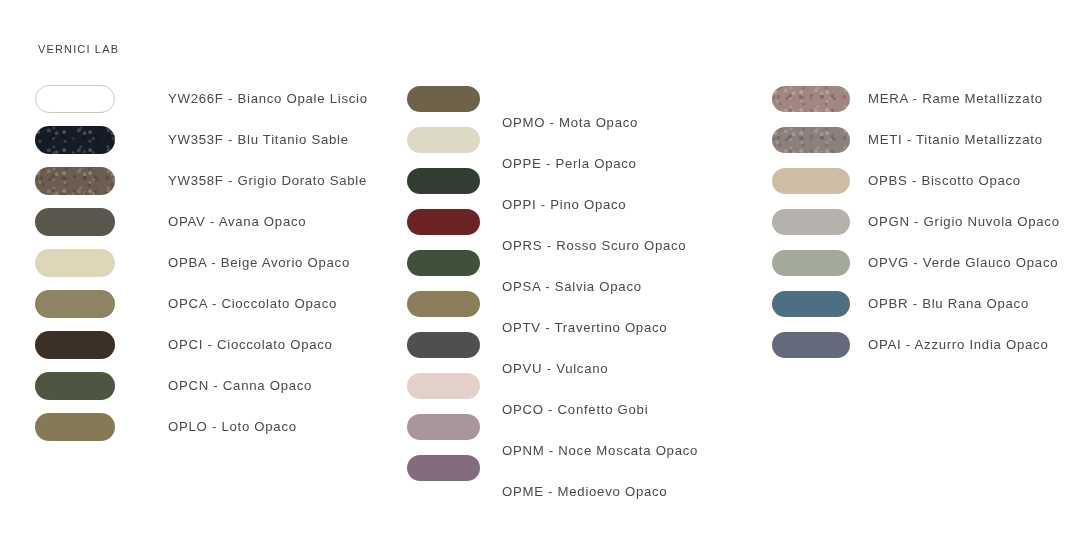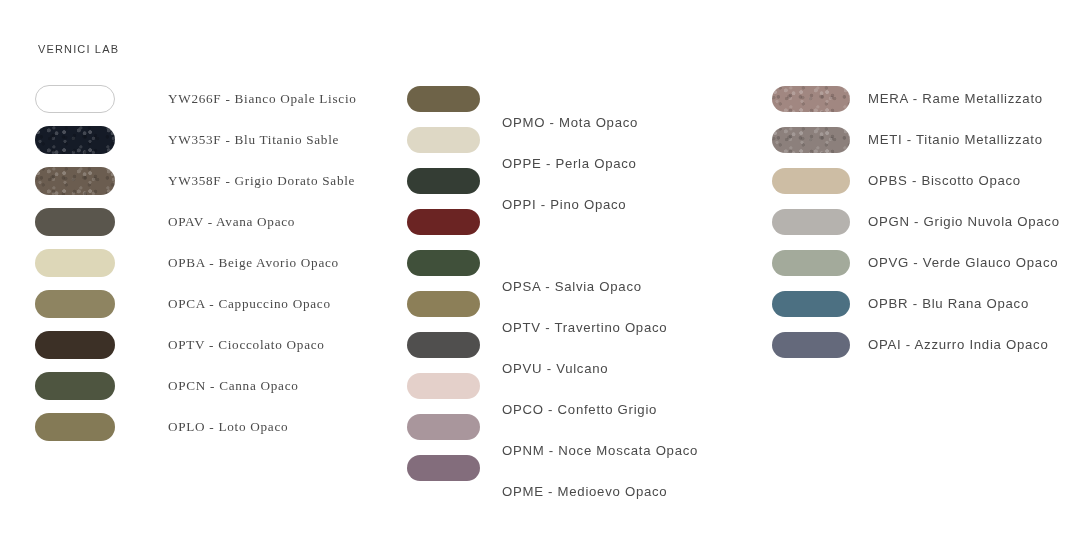--- a/index.html
+++ b/index.html
@@ -29,21 +29,21 @@
   #columns {
     position: absolute;
     left: 0;
     top: 78px;
     width: 1070px;
   }
   .swatch-column {
     position: absolute;
     top: 0;
   }
-  .swatch-column[data-col="0"] { left: 35px; font-family: Liberation Serif, serif; }
+  .swatch-column[data-col="0"] { left: 35px; }
   .swatch-column[data-col="1"] { left: 407px; }
   .swatch-column[data-col="2"] { left: 772px; }
 
   .swatch-row {
     display: flex;
     align-items: center;
     height: 41px;
   }
   .chip {
     flex: 0 0 auto;
@@ -117,25 +117,25 @@
       <div class="swatch-row">
         <div class="chip" style="background: rgb(90, 86, 77);"></div>
         <span class="chip-label">OPAV - Avana Opaco</span>
       </div>
       <div class="swatch-row">
         <div class="chip" style="background: rgb(221, 215, 184);"></div>
         <span class="chip-label">OPBA - Beige Avorio Opaco</span>
       </div>
       <div class="swatch-row">
         <div class="chip" style="background: rgb(142, 132, 97);"></div>
-        <span class="chip-label">OPCA - Cappuccino Opaco</span>
+        <span class="chip-label">OPCA - Cioccolato Opaco</span>
       </div>
       <div class="swatch-row">
         <div class="chip" style="background: rgb(60, 48, 38);"></div>
-        <span class="chip-label">OPTV - Cioccolato Opaco</span>
+        <span class="chip-label">OPCI - Cioccolato Opaco</span>
       </div>
       <div class="swatch-row">
         <div class="chip" style="background: rgb(78, 85, 64);"></div>
         <span class="chip-label">OPCN - Canna Opaco</span>
       </div>
       <div class="swatch-row">
         <div class="chip" style="background: rgb(132, 122, 86);"></div>
         <span class="chip-label">OPLO - Loto Opaco</span>
       </div>
     </div>
@@ -147,36 +147,37 @@
       <div class="swatch-row">
         <div class="chip" style="background: rgb(222, 216, 197);"></div>
         <span class="chip-label">OPPE - Perla Opaco</span>
       </div>
       <div class="swatch-row">
         <div class="chip" style="background: rgb(52, 61, 52);"></div>
         <span class="chip-label">OPPI - Pino Opaco</span>
       </div>
       <div class="swatch-row">
         <div class="chip" style="background: rgb(107, 36, 35);"></div>
+        <span class="chip-label">OPRS - Rosso Scuro Opaco</span>
       </div>
       <div class="swatch-row">
         <div class="chip" style="background: rgb(64, 80, 58);"></div>
         <span class="chip-label">OPSA - Salvia Opaco</span>
       </div>
       <div class="swatch-row">
         <div class="chip" style="background: rgb(140, 127, 88);"></div>
         <span class="chip-label">OPTV - Travertino Opaco</span>
       </div>
       <div class="swatch-row">
         <div class="chip" style="background: rgb(80, 79, 78);"></div>
         <span class="chip-label">OPVU - Vulcano</span>
       </div>
       <div class="swatch-row">
         <div class="chip" style="background: rgb(228, 208, 202);"></div>
-        <span class="chip-label">OPCO - Confetto Grigio</span>
+        <span class="chip-label">OPCO - Confetto Gobi</span>
       </div>
       <div class="swatch-row">
         <div class="chip" style="background: rgb(169, 150, 156);"></div>
         <span class="chip-label">OPNM - Noce Moscata Opaco</span>
       </div>
       <div class="swatch-row">
         <div class="chip" style="background: rgb(131, 109, 124);"></div>
         <span class="chip-label">OPME - Medioevo Opaco</span>
       </div>
     </div>

